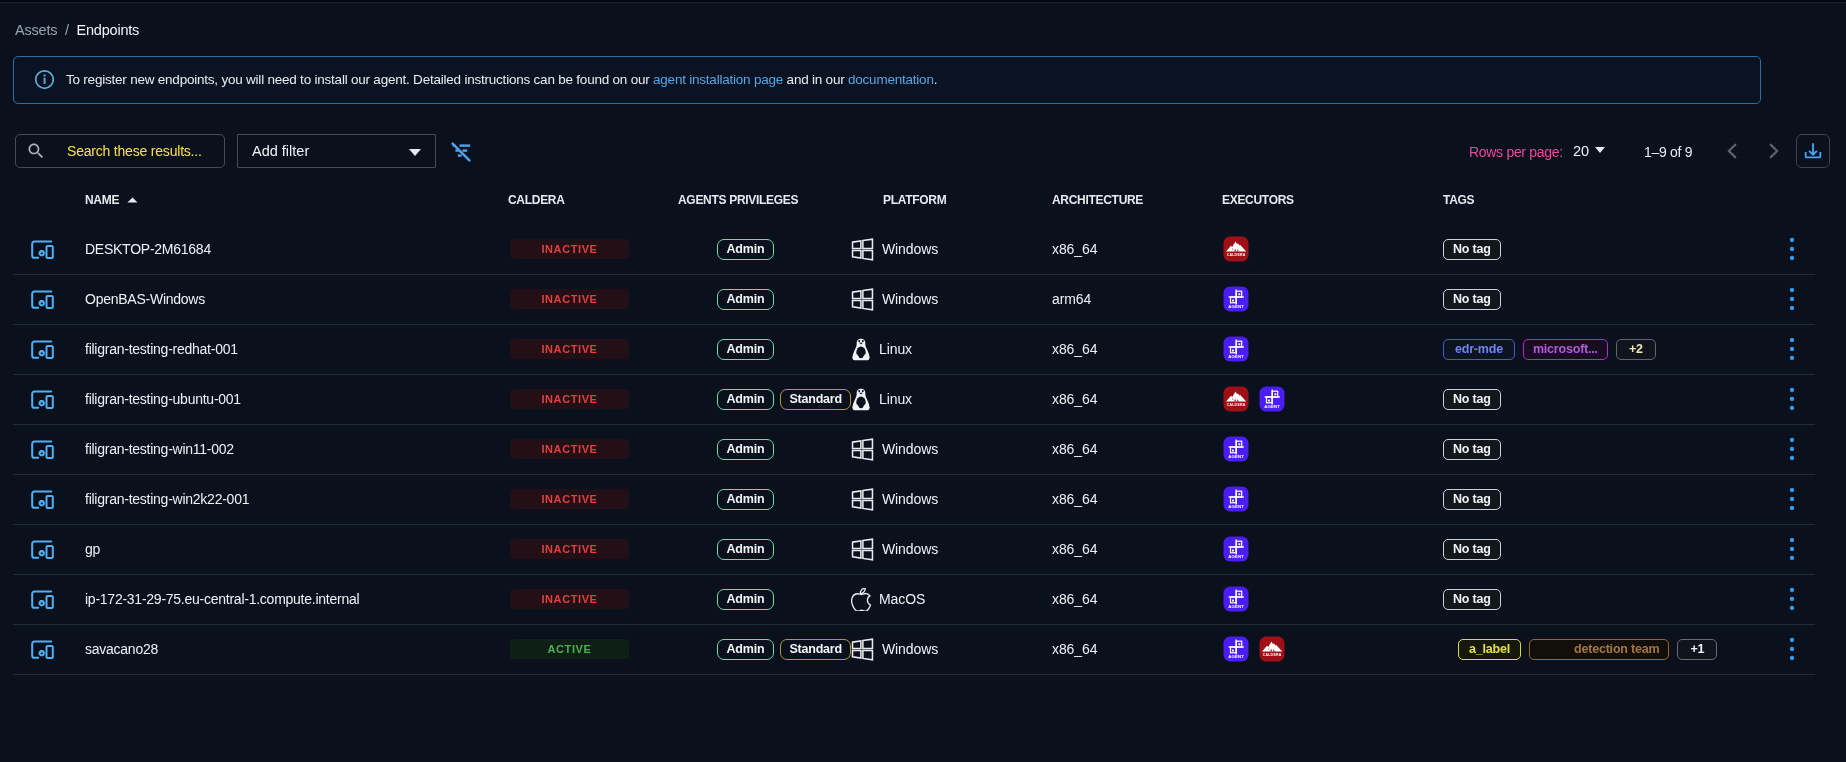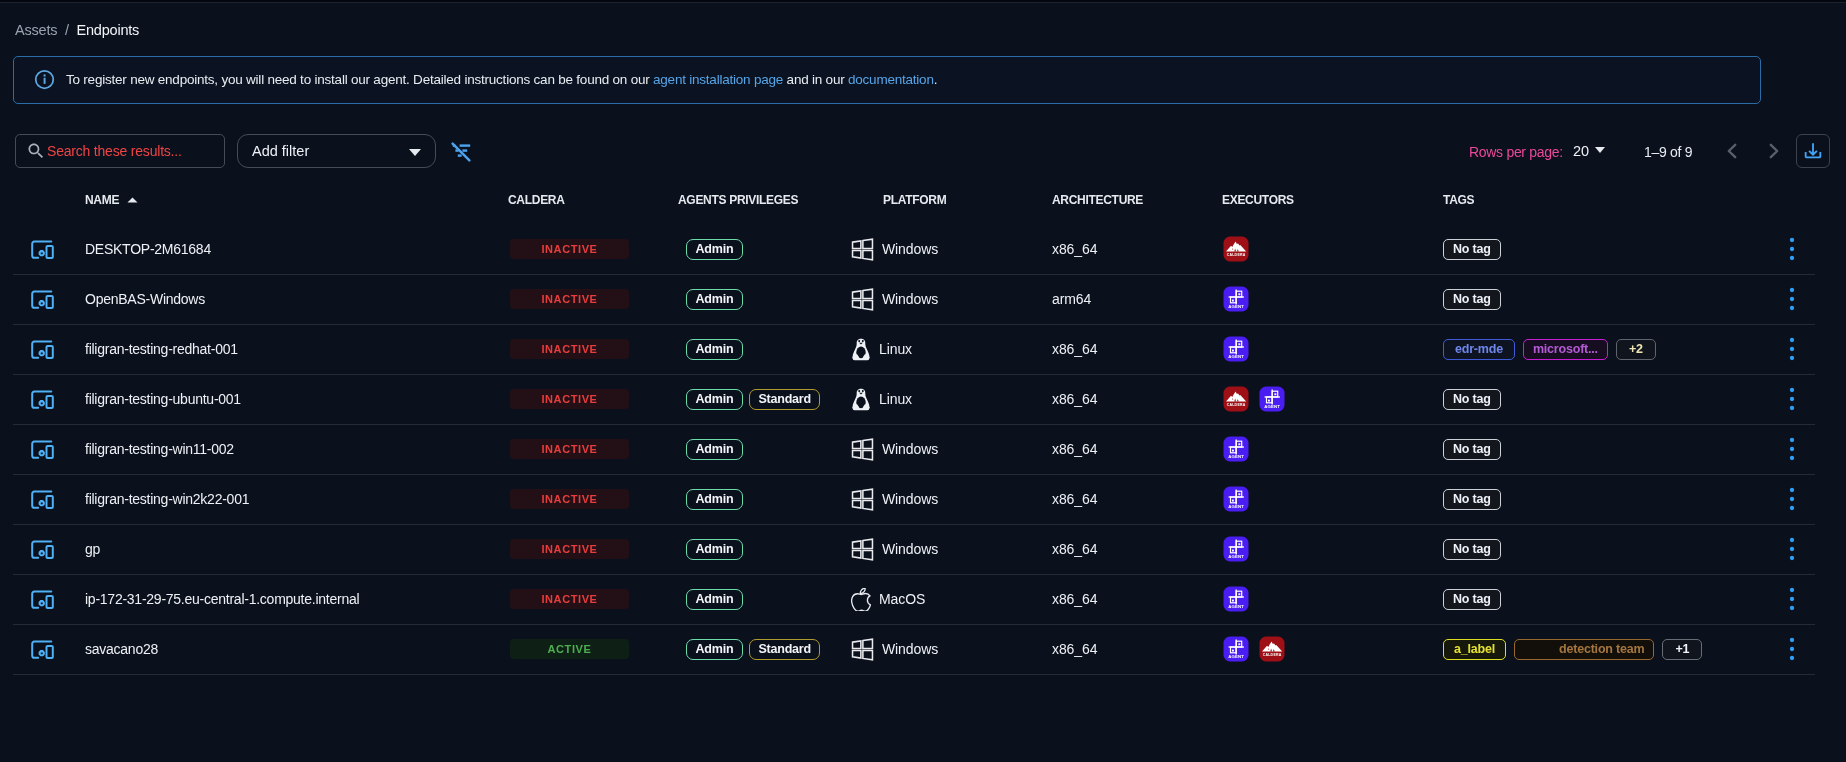--- a/index.html
+++ b/index.html
@@ -11,23 +11,23 @@
   .crumb b { color:#f2f5f8; font-weight:normal; }
   
   .alert { position:absolute; left:13px; top:56px; width:1748px; height:47.5px;
     border:1px solid #2a6da6; border-radius:5px; background:#0b1322;
     display:flex; align-items:center; color:#e9edf2; font-size:13.5px; letter-spacing:-0.22px; }
   .alert a { color:#56a5e8; text-decoration:none; }
   .alert .ic { margin:0 11px 0 20px; display:flex; }
   
   .searchbox { position:absolute; left:15px; top:134px; width:210px; height:34px;
     border:1px solid #464c57; border-radius:5px; display:flex; align-items:center; }
-  .searchbox .ph { color:#ef4444; font-size:14px; margin-left:1px; letter-spacing:-0.2px; }
+  .searchbox .ph { color:#fde047; font-size:14px; margin-left:21px; letter-spacing:-0.2px; }
   .filtersel { position:absolute; left:237px; top:134px; width:199px; height:34px;
-    border:1px solid #464c57; border-radius:11px; display:flex; align-items:center; }
+    border:1px solid #464c57; border-radius:1px; display:flex; align-items:center; }
   .filtersel .lab { color:#eef1f5; font-size:14.5px; margin-left:14px; }
   .filtersel .car { position:absolute; right:14px; top:14px; width:0; height:0;
     border-left:6px solid transparent; border-right:6px solid transparent; border-top:7px solid #e6eaef;}
   .faltoff { position:absolute; left:449px; top:138px; }
   .rpp { position:absolute; left:1469px; top:144px; font-size:14px; color:#ec4899; letter-spacing:-0.3px;}
   .rppval { position:absolute; left:1573px; top:143px; font-size:14.5px; color:#eef1f5;}
   .rppcar { position:absolute; left:1595px; top:147px; width:0; height:0;
     border-left:5.5px solid transparent; border-right:5.5px solid transparent; border-top:6px solid #e6eaef;}
   .range { position:absolute; left:1644px; top:144px; font-size:14px; color:#e8ecf2; letter-spacing:-0.3px;}
   .chev { position:absolute; top:139px; }
@@ -50,29 +50,29 @@
   .exec { left:1210px; }
   .exec .eic + .eic { margin-left:10px; }
   .tags { left:1430px; }
   .kebab { left:1770px; width:18px; justify-content:center; }
   .schip { width:119px; height:20px; border-radius:4px; display:flex; align-items:center; justify-content:center;
     font-size:11px; font-weight:bold; letter-spacing:0.6px; }
   .inact { background:#231016; color:#e93d3d; }
   .activ { background:#0e2015; color:#4caf50; }
   .pchip { height:21px; border-radius:7px; display:flex; align-items:center; justify-content:center;
     font-size:12.5px; font-weight:bold; color:#f2f4f7; padding:0 8.5px; letter-spacing:-0.2px; }
-  .admin { border:1px solid #6cdcab; }
+  .admin { border:1px solid #6cdcab;margin-left:31px; }
   .stand { border:1px solid #b09b2f; margin-left:6px; }
   .tchip { height:21px; border-radius:5px; display:flex; align-items:center; justify-content:center;
     font-size:12.5px; font-weight:bold; padding:0 9px; margin-right:8px; letter-spacing:-0.2px; }
   .notag { border:1px solid #ccd1d8; color:#eef1f5; background:#13161d; }
   .edr   { border:1px solid #3f5bd8; color:#6e86ea; background:#0e1322; padding:0 11px; }
   .ms    { border:1px solid #c41fd2; color:#b55ad5; background:#170d20; }
   .plus2 { border:1px solid #60646c; color:#efe6b4; background:#10141c; padding:0 12px; }
-  .alabel{ border:1px solid #dedd20; color:#e3e233; background:#17180c; padding:0 10px; }
+  .alabel{ border:1px solid #dedd20; color:#e3e233; background:#17180c; padding:0 10px;margin-left:15px; }
   .dteam { border:1px solid #99682f; color:#a4763f; background:#120f0b;padding-left:44px; }
   .plus1 { border:1px solid #676c75; color:#f2f4f8; background:#10141c; padding:0 12px; }
 </style>
 </head>
 <body>
 <div id="page">
 <div id="topstrip"></div>
 <div class="crumb">Assets&nbsp; /&nbsp; <b>Endpoints</b></div>
 
 <div class="alert">

